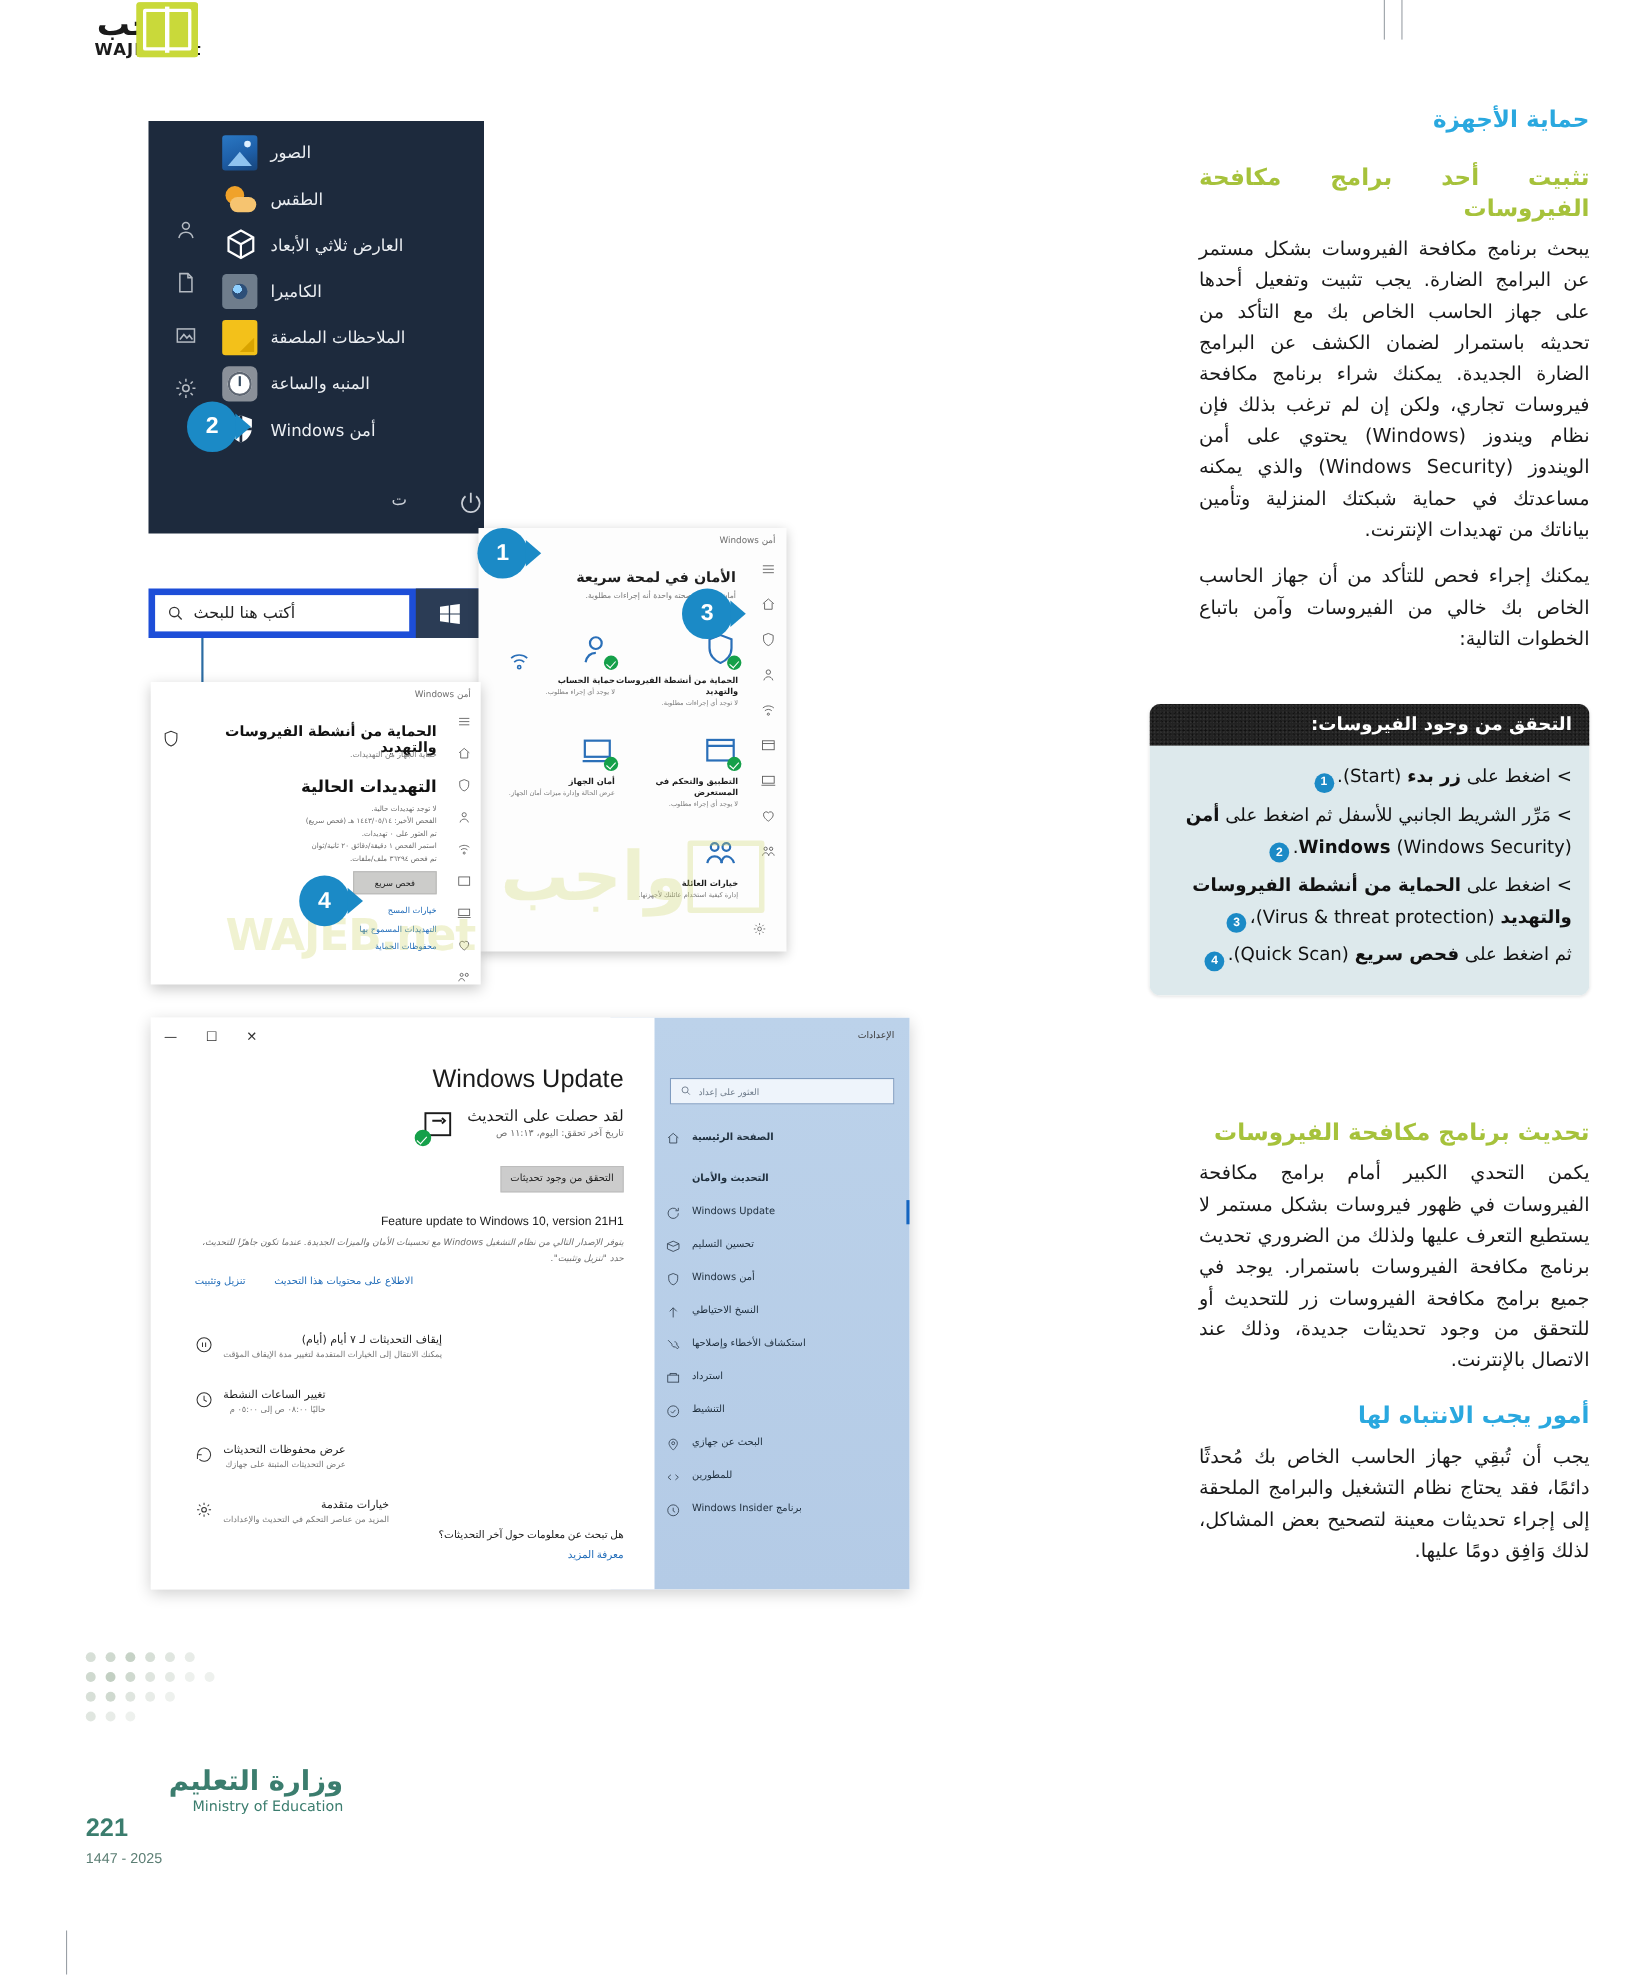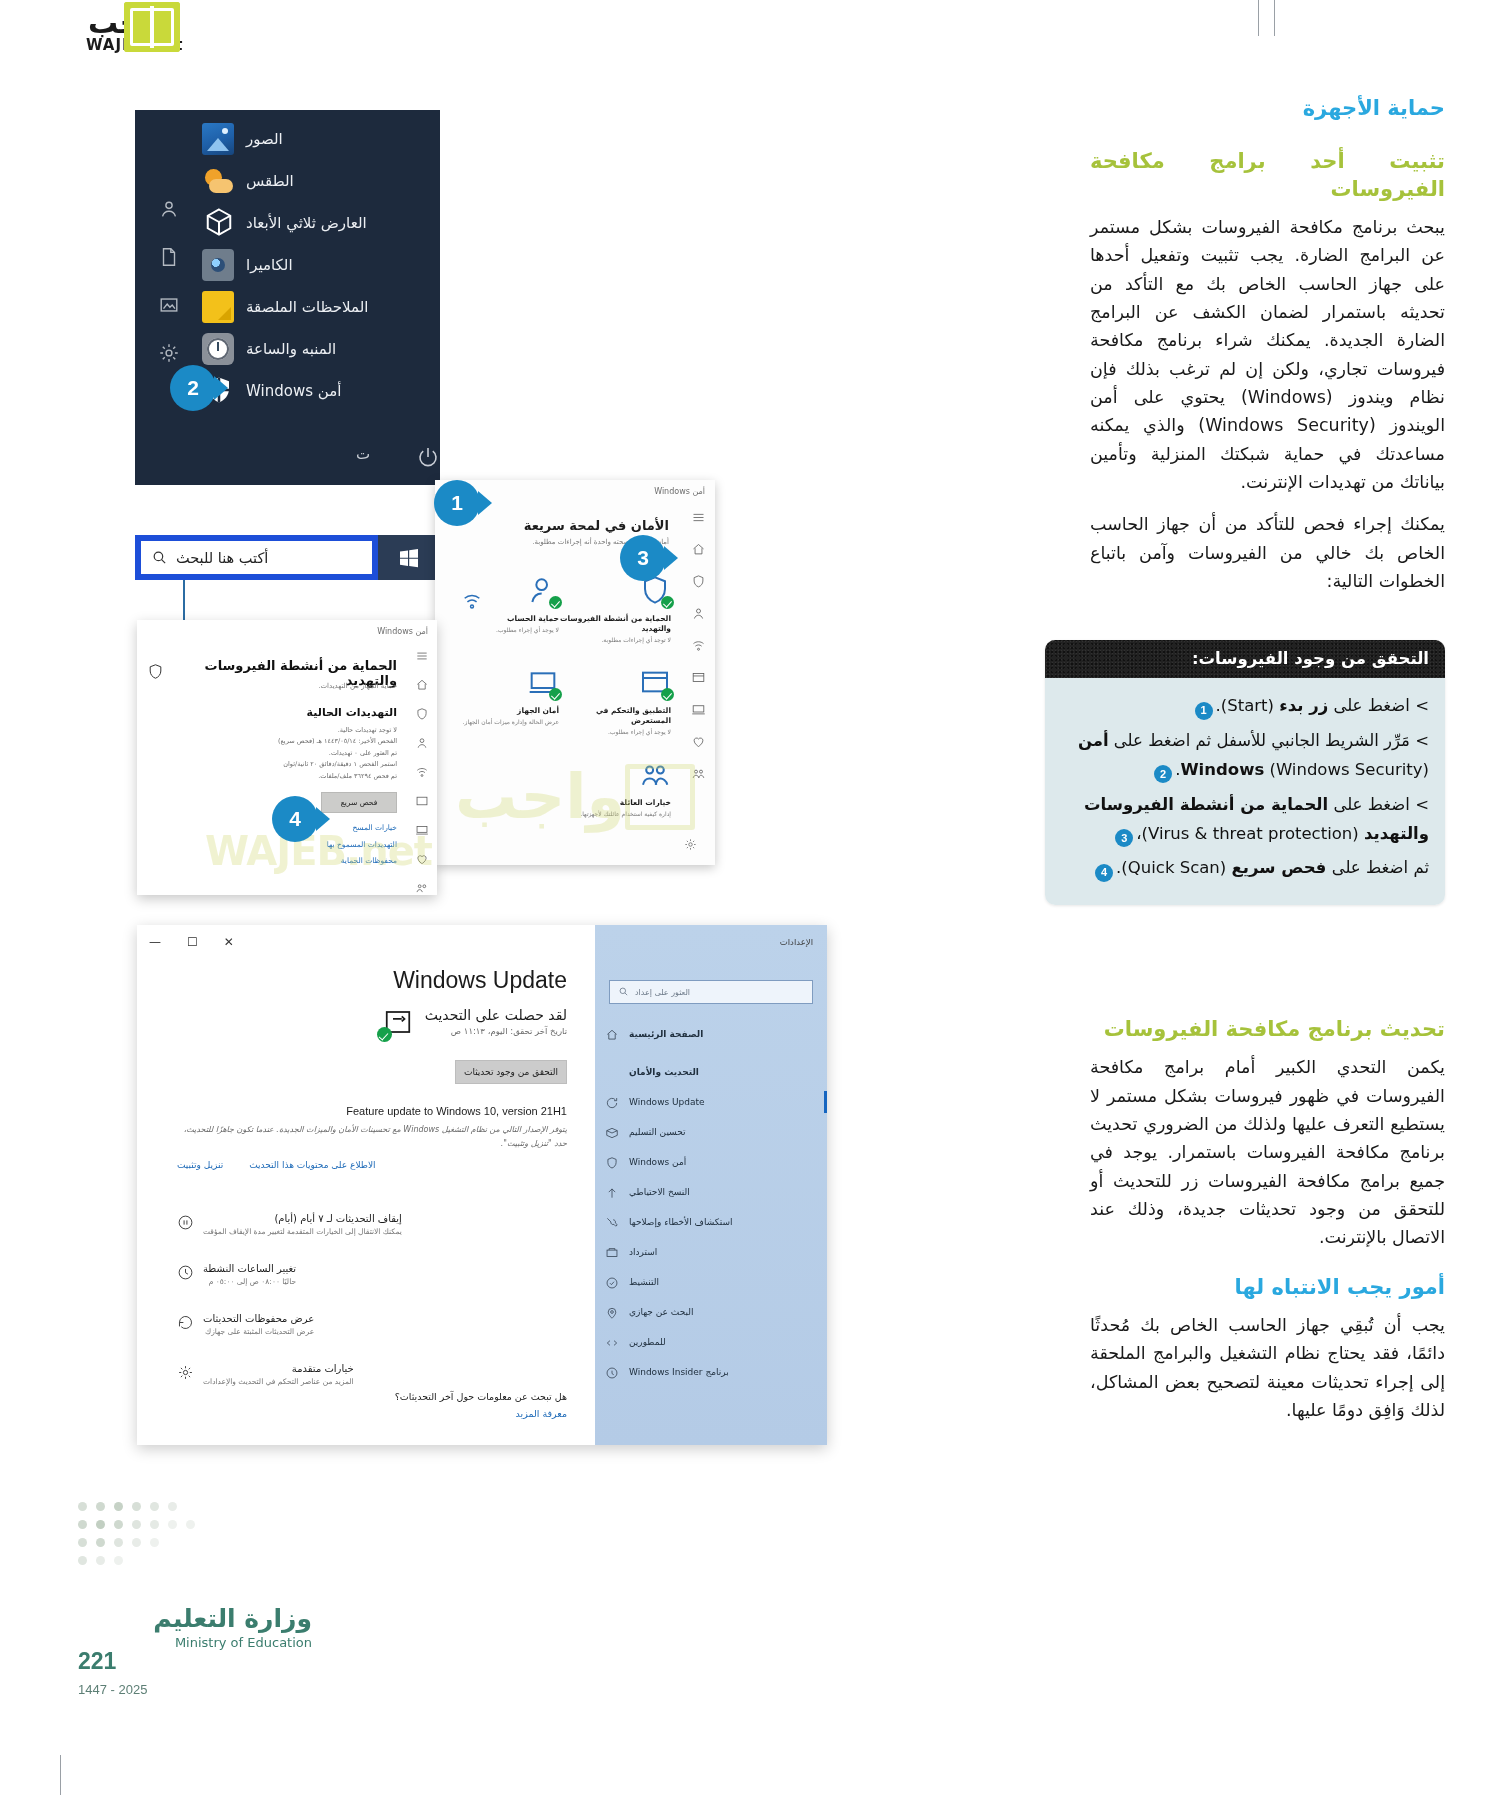--- a/index.html
+++ b/index.html
@@ -164,21 +164,21 @@
   }
   .vtp-title{position:absolute;right:9px;top:7px;font-size:8px;color:#6d6d6d;}
   .vtp-rail{position:absolute;right:0;top:22px;width:30px;bottom:0;display:flex;flex-direction:column;align-items:center;gap:15px;padding-top:6px;box-sizing:border-box;}
   .vtp-rail .ri{width:14px;height:14px;}
   .vtp-rail .ri svg{width:14px;height:14px;stroke:#555;fill:none;stroke-width:1.3;}
   .vtp-h{position:absolute;right:40px;top:38px;width:250px;text-align:right;display:flex;flex-direction:row-reverse;align-items:center;gap:7px;}
   .vtp-h svg{width:17px;height:17px;stroke:#333;fill:none;stroke-width:1.4;}
   .vtp-h-t{font-size:13px;color:#111;font-weight:600;}
   .vtp-sub{position:absolute;right:40px;top:62px;width:250px;text-align:right;font-size:7px;color:#777;}
   .vtp-sec{position:absolute;right:40px;top:86px;width:230px;text-align:right;}
-  .vtp-sec-t{font-size:11px;color:#111;font-weight:600;}
+  .vtp-sec-t{font-size:15px;color:#111;font-weight:600;}
   .vtp-lines{margin-top:6px;font-size:6.5px;color:#6b6b6b;line-height:1.75;}
   .vtp-btn{
     position:absolute;right:40px;top:172px;width:74px;height:19px;background:#ccccca;border:1px solid #b9b9b7;
     display:flex;align-items:center;justify-content:center;font-size:7.5px;color:#1b1b1b;
   }
   .vtp-links{position:absolute;right:40px;top:200px;text-align:right;font-size:7.5px;color:#1f6bb8;line-height:2.2;}
 
   
   .infobox{
     position:absolute;right:55px;top:640px;width:400px;border-radius:10px;overflow:hidden;
@@ -254,21 +254,21 @@
   }
   .st-feat{position:absolute;right:28px;top:180px;width:390px;text-align:right;}
   .st-feat-t{font-size:11px;color:#1b1b1b;font-family:"Liberation Sans",sans-serif;}
   .st-feat-d{font-size:8px;color:#6a6a6a;line-height:1.7;margin-top:6px;font-style:italic;}
   .st-feat-links{margin-top:10px;display:flex;flex-direction:row-reverse;gap:26px;font-size:9px;color:#1f6bb8;}
   .st-opt{position:absolute;right:28px;width:390px;text-align:right;display:flex;flex-direction:row-reverse;gap:9px;align-items:flex-start;}
   .st-opt .oic{width:17px;height:17px;flex:0 0 17px;margin-top:1px;}
   .st-opt .oic svg{width:17px;height:17px;stroke:#333;fill:none;stroke-width:1.3;}
   .st-opt .ot{font-size:10px;color:#1b1b1b;}
   .st-opt .od{font-size:7.5px;color:#757575;margin-top:2px;line-height:1.5;}
-  .st-foot{position:absolute;right:28px;bottom:26px;width:390px;text-align:right;}
+  .st-foot{position:absolute;right:28px;bottom:26px;width:390px;text-align:right;font-family:Liberation Serif, serif;}
   .st-foot-q{font-size:9.5px;color:#1b1b1b;}
   .st-foot-l{font-size:9.5px;color:#1f6bb8;margin-top:6px;}
 
   
   .footer-dots{position:absolute;left:78px;bottom:228px;width:170px;height:70px;}
   .fd{position:absolute;width:9px;height:9px;border-radius:50%;background:#cfd9cf;}
   .moe{position:absolute;left:72px;bottom:150px;width:240px;}
   .moe-ar{font-size:25px;color:#3b7d6e;font-weight:600;letter-spacing:2px;direction:rtl;}
   .moe-en{font-size:13px;color:#3b7d6e;margin-top:2px;}
   .pagenum{position:absolute;left:78px;bottom:125px;font-size:23px;font-weight:bold;color:#3b7d6e;font-family:"Liberation Sans",sans-serif;}

